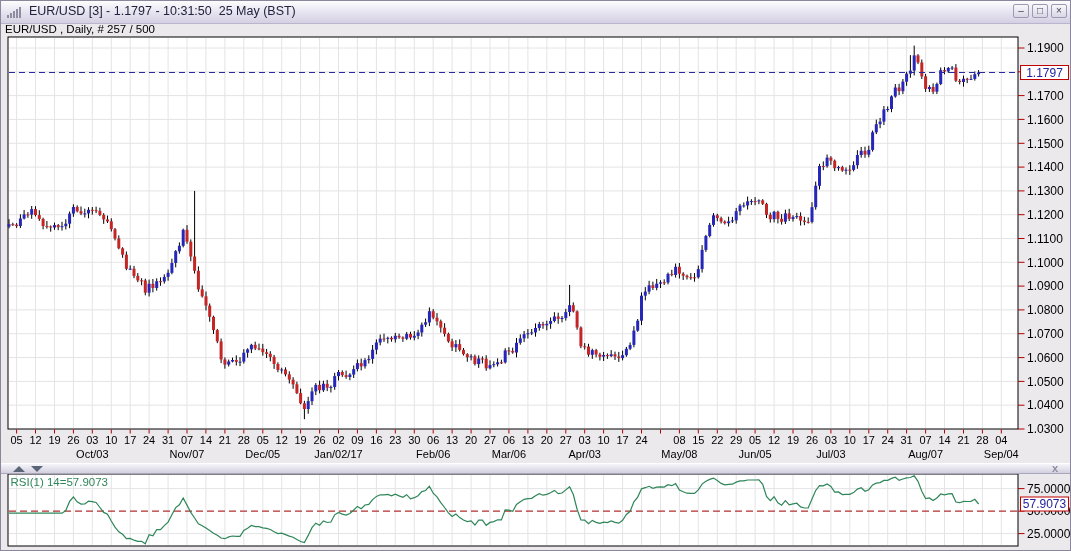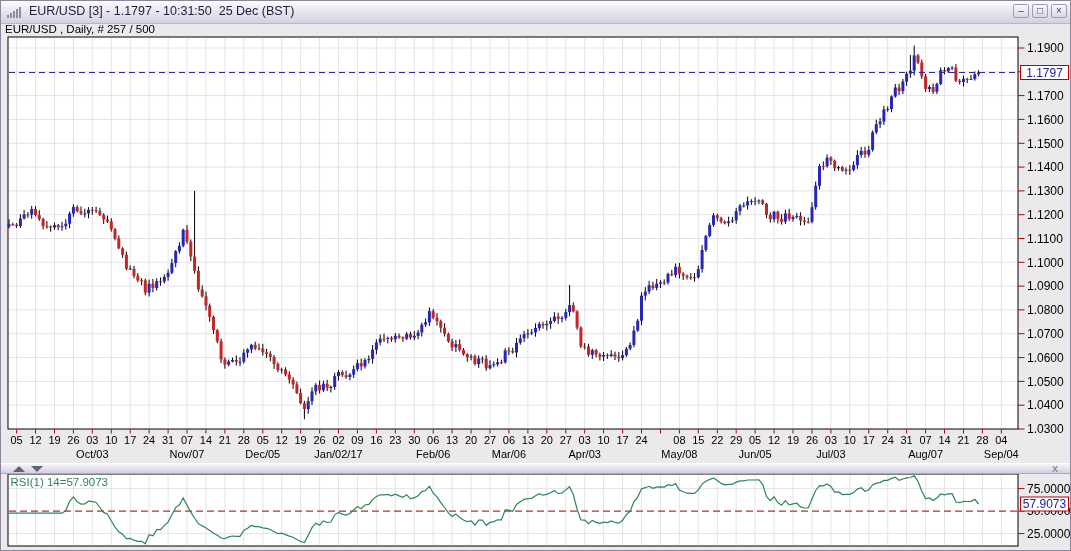--- a/index.html
+++ b/index.html
@@ -877,21 +877,21 @@
   <div id="titlebar">
     <svg class="app-icon" viewBox="0 0 16 12">
       <g fill="#8f8da0">
         <rect x="0" y="9" width="2" height="3"></rect>
           <rect x="3" y="7" width="2" height="5"></rect>
         <rect x="6" y="5" width="2" height="7"></rect>
           <rect x="9" y="3" width="2" height="9"></rect>
         <rect x="12" y="1" width="2" height="11"></rect>
       </g>
     </svg>
-    <span class="title-text">EUR/USD [3] - 1.1797 - 10:31:50  25 Dec (BST)</span>
+    <span class="title-text">EUR/USD [3] - 1.1797 - 10:31:50  25 May (BST)</span>
     <div class="tb-btn" id="btn-min">–</div>
     <div class="tb-btn" id="btn-max">□</div>
     <div class="tb-btn" id="btn-close">×</div>
   </div>
 
   <div id="chartheader">EUR/USD , Daily, # 257 / 500</div>
 
   <div class="axis-hit" style="left:1017px;top:36px;width:54px;height:392px;"></div>
   <div class="axis-hit" style="left:7px;top:428px;width:1010px;height:34px;"></div>
   <div class="axis-hit" style="left:1017px;top:473px;width:54px;height:72px;"></div>

